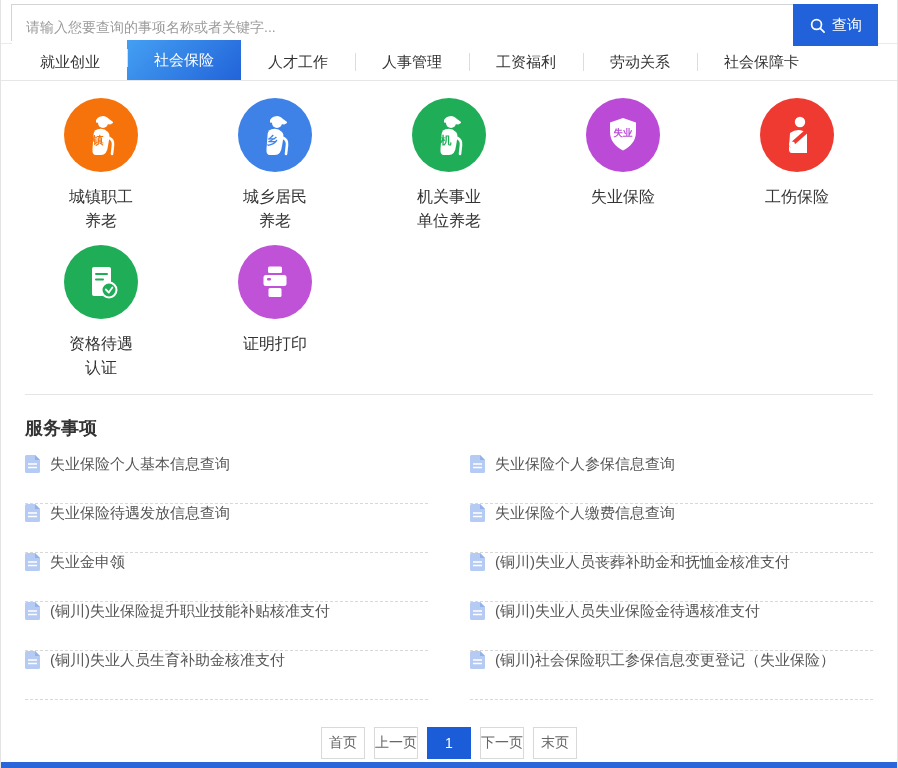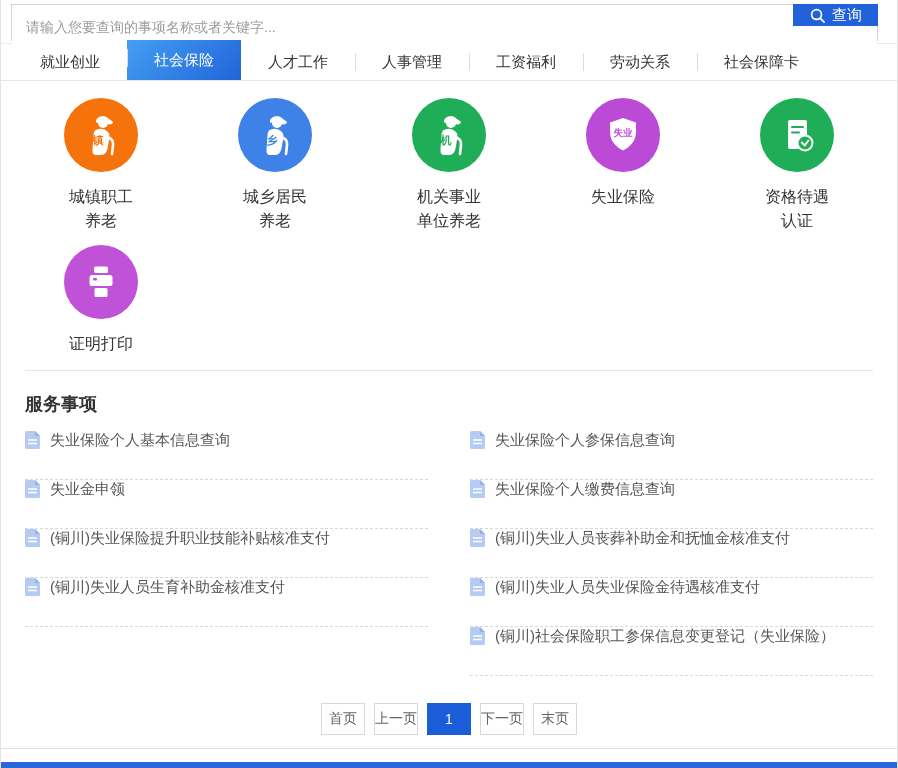--- a/index.html
+++ b/index.html
@@ -8,21 +8,21 @@
   .page { width:898px; height:768px; position:relative; background:#fff;
           border-left:1px solid #e3e3e3; border-right:1px solid #e3e3e3; }
 
   
   .search-bar { height:44px; padding:4px 19px 4px 10px; border-bottom:1px solid #eaeaea; }
   .search-box { position:relative; height:37px; border:1px solid #d4d4d4; background:#fff; }
   .search-input { position:absolute; left:0; top:4px; width:100%; height:100%; border:none; outline:none;
                   padding:0 100px 0 14px; font-size:14px; color:#333;
                   font-family:"Liberation Sans","DejaVu Sans",sans-serif; }
   .search-input::placeholder { color:#9b9b9b; }
-  .search-btn { position:absolute; right:-1px; top:-1px; height:22px; width:85px; background:#2161d9;
+  .search-btn { position:absolute; right:-1px; top:-1px; height:42px; width:85px; background:#2161d9;
                 color:#fff; font-size:15px; border:none; cursor:pointer; display:flex;
                 align-items:center; justify-content:center; gap:6px;
                 font-family:"Liberation Sans","DejaVu Sans",sans-serif; }
 
   
   .tabs { height:37px; display:flex; align-items:stretch; border-bottom:1px solid #e6e6e6;
           padding-left:12px; background:#fff; }
   .tab { position:relative; display:flex; align-items:center; padding:0 27px; font-size:15px;
          color:#333; cursor:pointer; }
   .tab:not(:first-child)::before { content:""; position:absolute; left:0; top:9px; height:18px;
@@ -154,20 +154,31 @@
     <div class="cat">
       <div class="cat-circle c-purple">
         <svg width="48" height="48" viewBox="0 0 48 48">
           <path d="M24 7 l13 4.5 v9 c0 9.5 -5.5 15 -13 19 c-7.5 -4 -13 -9.5 -13 -19 v-9 z" fill="#fff"></path>
           <text x="24" y="25" font-size="9.5" font-weight="bold" fill="#bb4bd7" text-anchor="middle">失业</text>
         </svg>
       </div>
       <div class="cat-label">失业保险</div>
     </div>
 
+    <div class="cat">
+      <div class="cat-circle c-red">
+        <svg width="48" height="48" viewBox="0 0 48 48">
+          <circle cx="27" cy="11" r="5.2" fill="#fff"></circle>
+          <path d="M17 22 q7 -5 13 -2 l4 2 v20 h-15 q-3.5 0 -3 -5 z" fill="#fff"></path>
+          <path d="M35 19 L18 34" stroke="#ee3a30" stroke-width="4.2" stroke-linecap="round"></path>
+          <circle cx="19" cy="33.5" r="3" fill="#fff"></circle>
+        </svg>
+      </div>
+      <div class="cat-label">工伤保险</div>
+    </div>
 
     <div class="cat">
       <div class="cat-circle c-green">
         <svg width="48" height="48" viewBox="0 0 48 48">
           <rect x="15" y="9" width="19" height="29" rx="2" fill="#fff"></rect>
           <path d="M19 16 h11 M19 21.5 h7" stroke="#1fae57" stroke-width="2" stroke-linecap="round"></path>
           <circle cx="32" cy="32" r="7.5" fill="#1fae57" stroke="#fff" stroke-width="2"></circle>
           <path d="M28.8 31.5 l3 3 3.6 -5" stroke="#fff" stroke-width="1.8" fill="none" stroke-linecap="round" stroke-linejoin="round"></path>
         </svg>
       </div>
@@ -196,20 +207,28 @@
     <div class="svc-grid">
 
       <div>
         <div class="svc-item">
           <svg width="15" height="18" viewBox="0 0 15 18">
               <path d="M0 1.5 A1.5 1.5 0 0 1 1.5 0 H10 l5 5 v11.5 a1.5 1.5 0 0 1 -1.5 1.5 h-12 A1.5 1.5 0 0 1 0 16.5 z" fill="#b5cbf3"></path>
               <path d="M10 0 l5 5 h-5 z" fill="#93b2ec"></path>
               <path d="M3 9 h9 M3 12.5 h9" stroke="#fff" stroke-width="1.4"></path>
             </svg>
           <span>失业保险个人基本信息查询</span>
+        </div>
+        <div class="svc-item">
+          <svg width="15" height="18" viewBox="0 0 15 18">
+              <path d="M0 1.5 A1.5 1.5 0 0 1 1.5 0 H10 l5 5 v11.5 a1.5 1.5 0 0 1 -1.5 1.5 h-12 A1.5 1.5 0 0 1 0 16.5 z" fill="#b5cbf3"></path>
+              <path d="M10 0 l5 5 h-5 z" fill="#93b2ec"></path>
+              <path d="M3 9 h9 M3 12.5 h9" stroke="#fff" stroke-width="1.4"></path>
+            </svg>
+          <span>失业保险待遇发放信息查询</span>
         </div>
         <div class="svc-item">
           <svg width="15" height="18" viewBox="0 0 15 18">
               <path d="M0 1.5 A1.5 1.5 0 0 1 1.5 0 H10 l5 5 v11.5 a1.5 1.5 0 0 1 -1.5 1.5 h-12 A1.5 1.5 0 0 1 0 16.5 z" fill="#b5cbf3"></path>
               <path d="M10 0 l5 5 h-5 z" fill="#93b2ec"></path>
               <path d="M3 9 h9 M3 12.5 h9" stroke="#fff" stroke-width="1.4"></path>
             </svg>
           <span>失业金申领</span>
         </div>
         <div class="svc-item">

